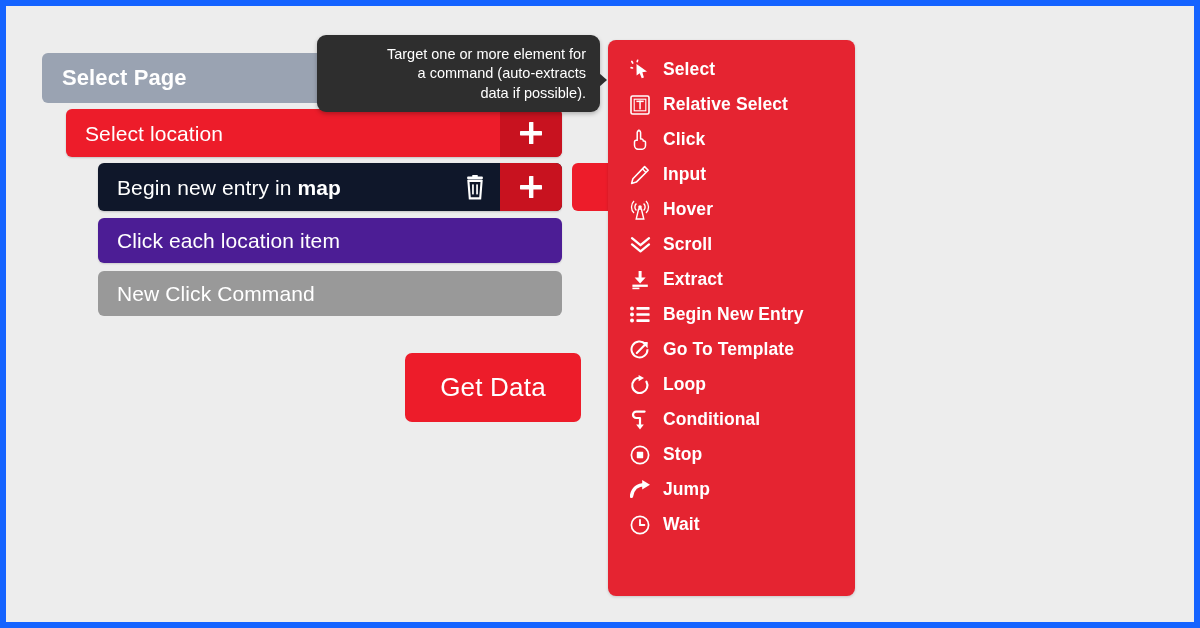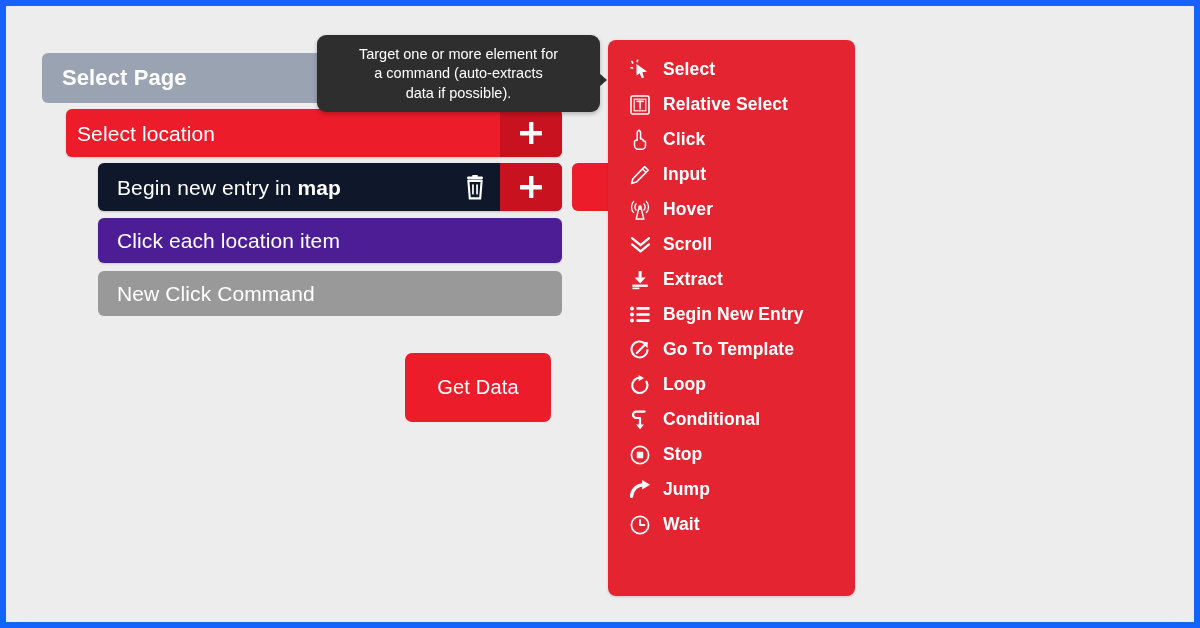--- a/index.html
+++ b/index.html
@@ -38,21 +38,21 @@
     width: 296px; height: 50px;
     background: #9aa3b2;
     padding-left: 20px;
   }
   #bar-select-page .bar-label { font-weight: bold; font-size: 22px; }
 
   #bar-select-location {
     left: 60px; top: 103px;
     width: 496px; height: 48px;
     background: #ed1c2a;
-    padding-left: 11px;
+    padding-left: 19px;
     box-shadow: 0 1px 2px rgba(0,0,0,.18);
   }
 
   #bar-begin-entry {
     left: 92px; top: 157px;
     width: 464px; height: 48px;
     background: #0f172a;
     padding-left: 19px;
     box-shadow: 0 1px 2px rgba(0,0,0,.18);
     z-index: 3;
@@ -104,42 +104,42 @@
     width: 34px;
     display: flex;
     align-items: center;
     justify-content: center;
   }
 
   
   #get-data {
     position: absolute;
     left: 399px; top: 347px;
-    width: 146px; height: 69px;
+    width: 176px; height: 69px;
     background: #ed1c2a;
     border: none;
     border-radius: 7px;
     color: #fff;
     font-family: "Liberation Sans", sans-serif;
-    font-size: 20px;
+    font-size: 26px;
     letter-spacing: .2px;
     cursor: pointer;
   }
 
   
   #tooltip {
     position: absolute;
     left: 311px; top: 29px;
     width: 283px; height: 77px;
     background: #2e2e2e;
     border-radius: 9px;
     color: #fff;
     font-size: 14.5px;
     line-height: 1.33;
-    text-align: center;
+    text-align: right;
     padding: 10px 14px 0 14px;
     z-index: 6;
     box-shadow: 0 2px 4px rgba(0,0,0,.25);
   }
   #tooltip .tip-arrow {
     position: absolute;
     right: -7px; top: 38px;
     width: 0; height: 0;
     border-top: 7px solid transparent;
     border-bottom: 7px solid transparent;

